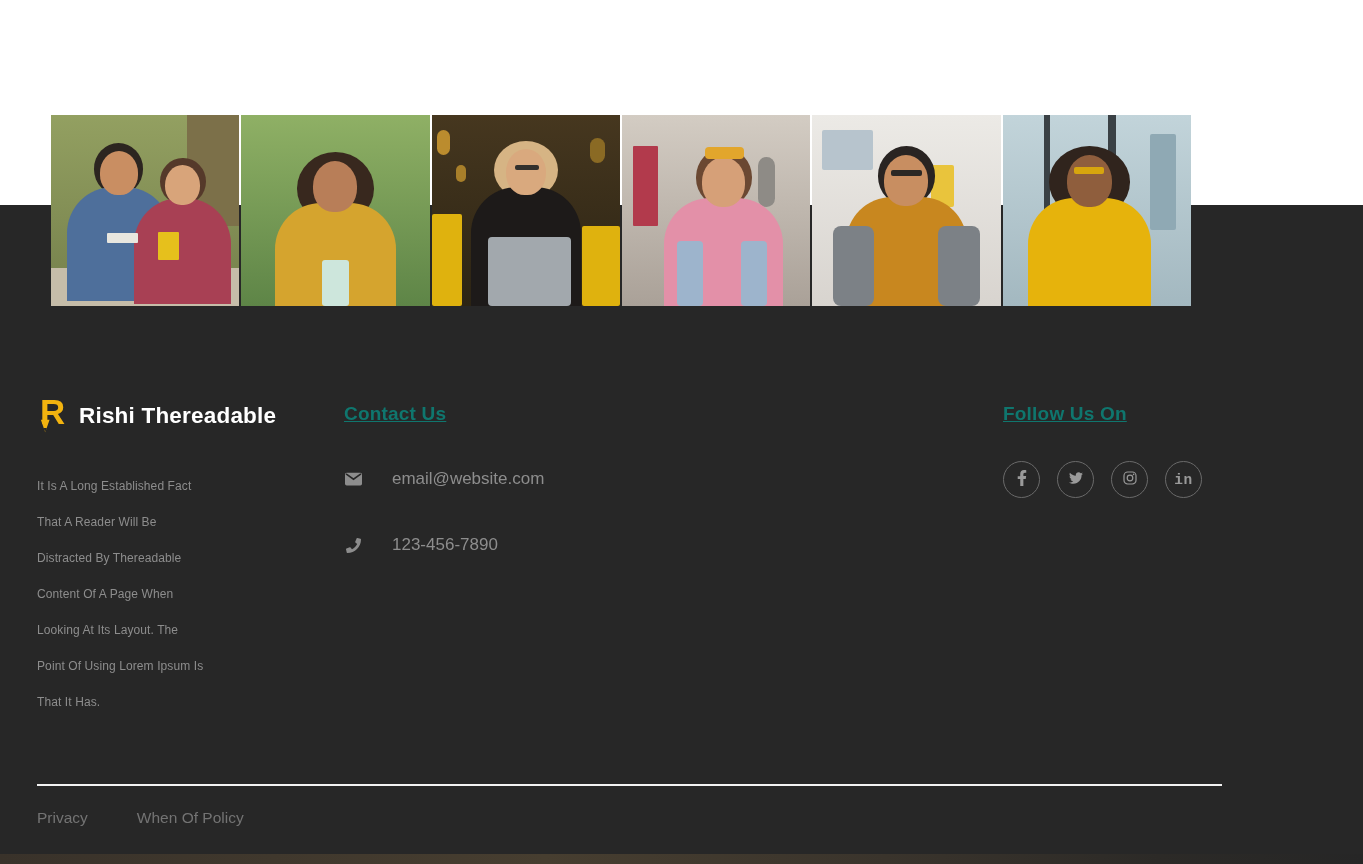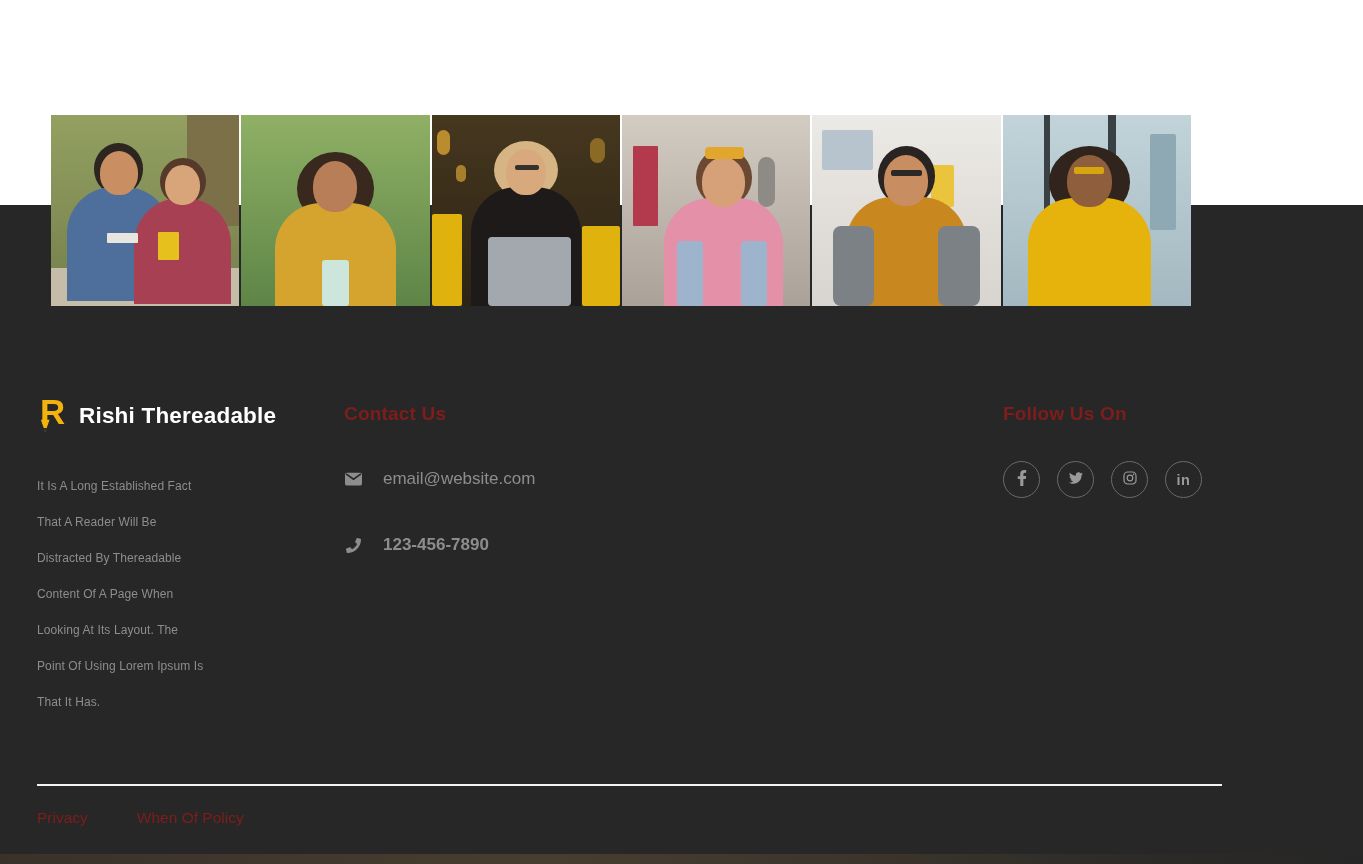--- a/index.html
+++ b/index.html
@@ -30,46 +30,46 @@
   .col { position: absolute; }
   .col-brand { left: 37px; top: 393px; width: 272px; }
   .brand { display: flex; align-items: center; gap: 13px; text-decoration: none; cursor: pointer; }
   .brand-name { color: #ffffff; font-size: 22.5px; font-weight: 700; letter-spacing: 0.2px; }
   .about {
     margin-top: 30px; color: #8d8d8d; font-size: 12px; line-height: 36px;
     white-space: pre-line; letter-spacing: 0.1px;
   }
 
   .col-contact { left: 344px; top: 403px; width: 300px; }
-  .widget-heading { color: #7f1d1d; font-size: 19px; font-weight: 600; letter-spacing: 0.2px; }
-  .citem { display: flex; align-items: center; gap: 21px; color: #8d8d8d; }
+  .widget-heading { color: #0f766e; font-size: 19px; font-weight: 600; letter-spacing: 0.2px; text-decoration: underline; }
+  .citem { display: flex; align-items: center; gap: 30px; color: #8d8d8d; }
   .citem.first { margin-top: 44px; }
-  .citem.second { margin-top: 46px; font-weight: bold; }
+  .citem.second { margin-top: 46px; }
   .citem a { color: #8d8d8d; text-decoration: none; font-size: 17px; cursor: pointer; }
   .citem .cicon { display: inline-flex; width: 18px; justify-content: center; color: #8d8d8d; }
 
   .col-social { left: 959px; top: 403px; width: 260px; margin-left: 44px; }
   .socials { display: flex; gap: 17px; margin-top: 36px; }
   .social-btn {
     width: 37px; height: 37px; border-radius: 50%;
     border: 1px solid #6a6a6a; color: #9a9a9a;
     display: flex; align-items: center; justify-content: center;
     text-decoration: none; cursor: pointer;
   }
-  .social-btn .in-glyph { font-size: 14.5px; font-weight: 700; color: #9a9a9a; letter-spacing: 0.5px; }
+  .social-btn .in-glyph { font-size: 14.5px; font-weight: 700; color: #9a9a9a; letter-spacing: 0.5px; font-family: Liberation Mono, monospace; }
 
   .divider { position: absolute; left: 37px; top: 784px; width: 1185px; height: 2px; background: #f2f2f2; }
 
   .bottom-bar {
     position: absolute; left: 37px; top: 809px; width: 1185px;
     display: flex; justify-content: space-between; align-items: center;
   }
   .copyright { color: #8a8a8a; font-size: 15.5px; letter-spacing: 0.1px; }
   .bottom-links { display: flex; gap: 49px; padding-right: 29px; }
-  .bottom-links a { color: #7f1d1d; font-size: 15.5px; text-decoration: none; cursor: pointer; }
+  .bottom-links a { color: #737373; font-size: 15.5px; text-decoration: none; cursor: pointer; }
 </style>
 </head>
 <body>
 
 <div class="page">
 
   <div class="footer-bg"></div>
 
   <div class="gallery">
       <div class="photo" title="Two students walking outdoors, man in denim holding a book, woman in plaid with yellow folder" style="background: linear-gradient(rgb(147, 160, 97), rgb(116, 127, 75));">

